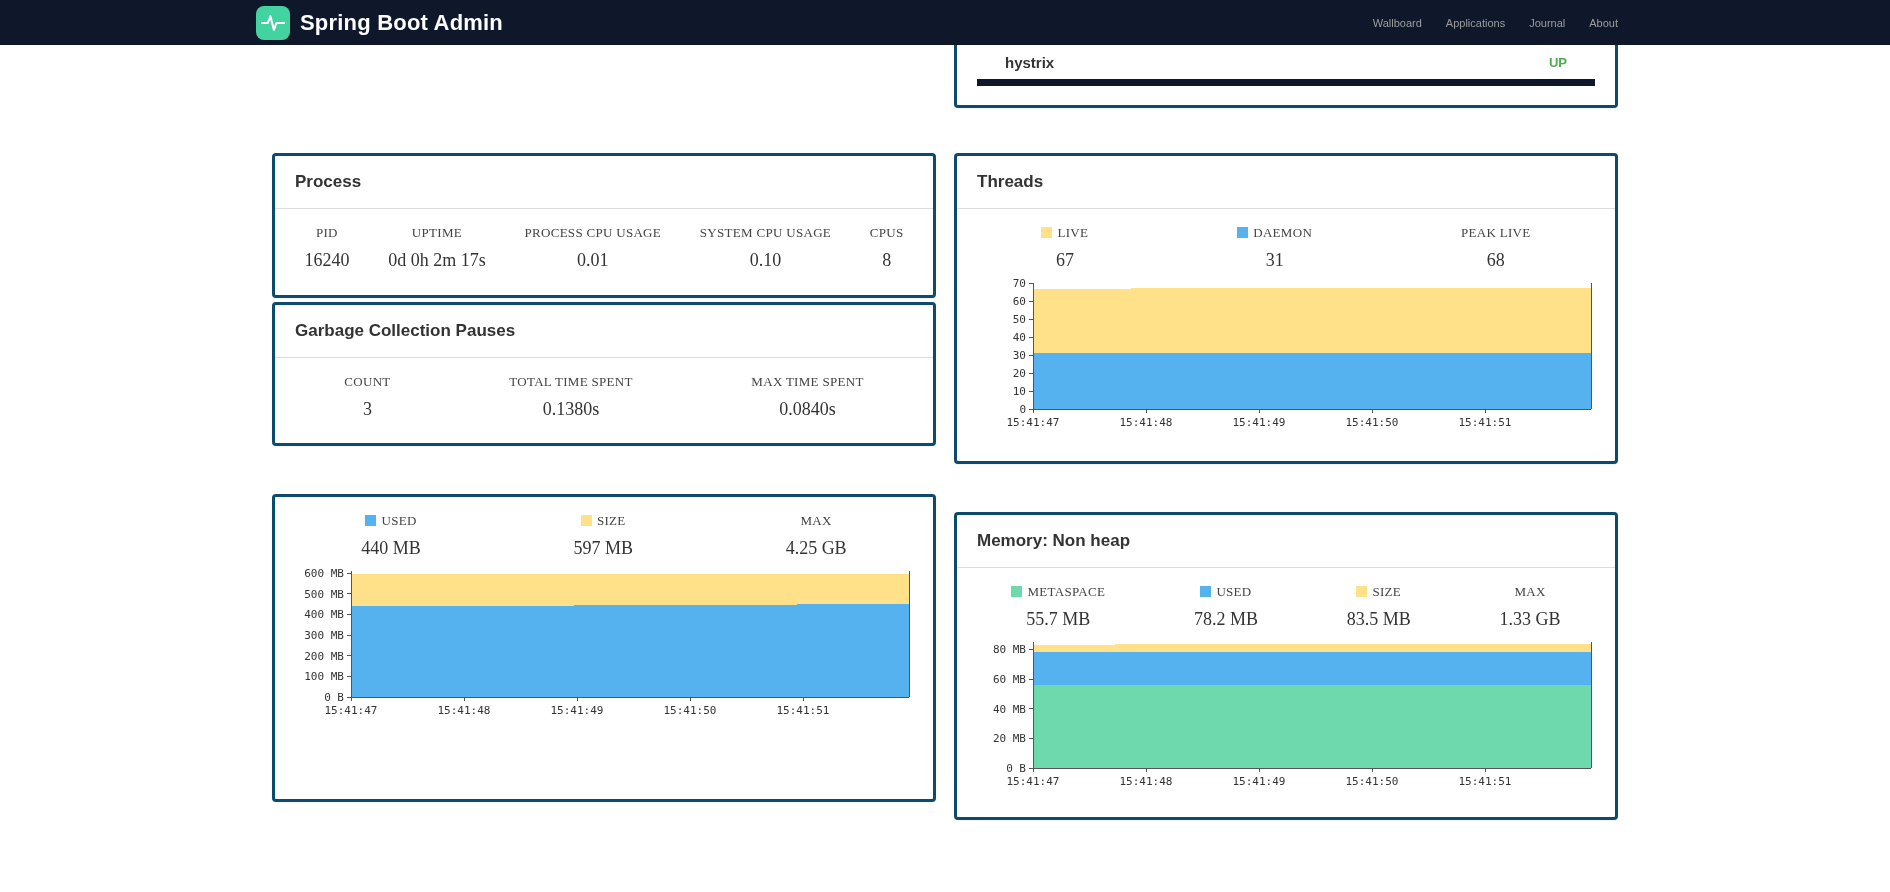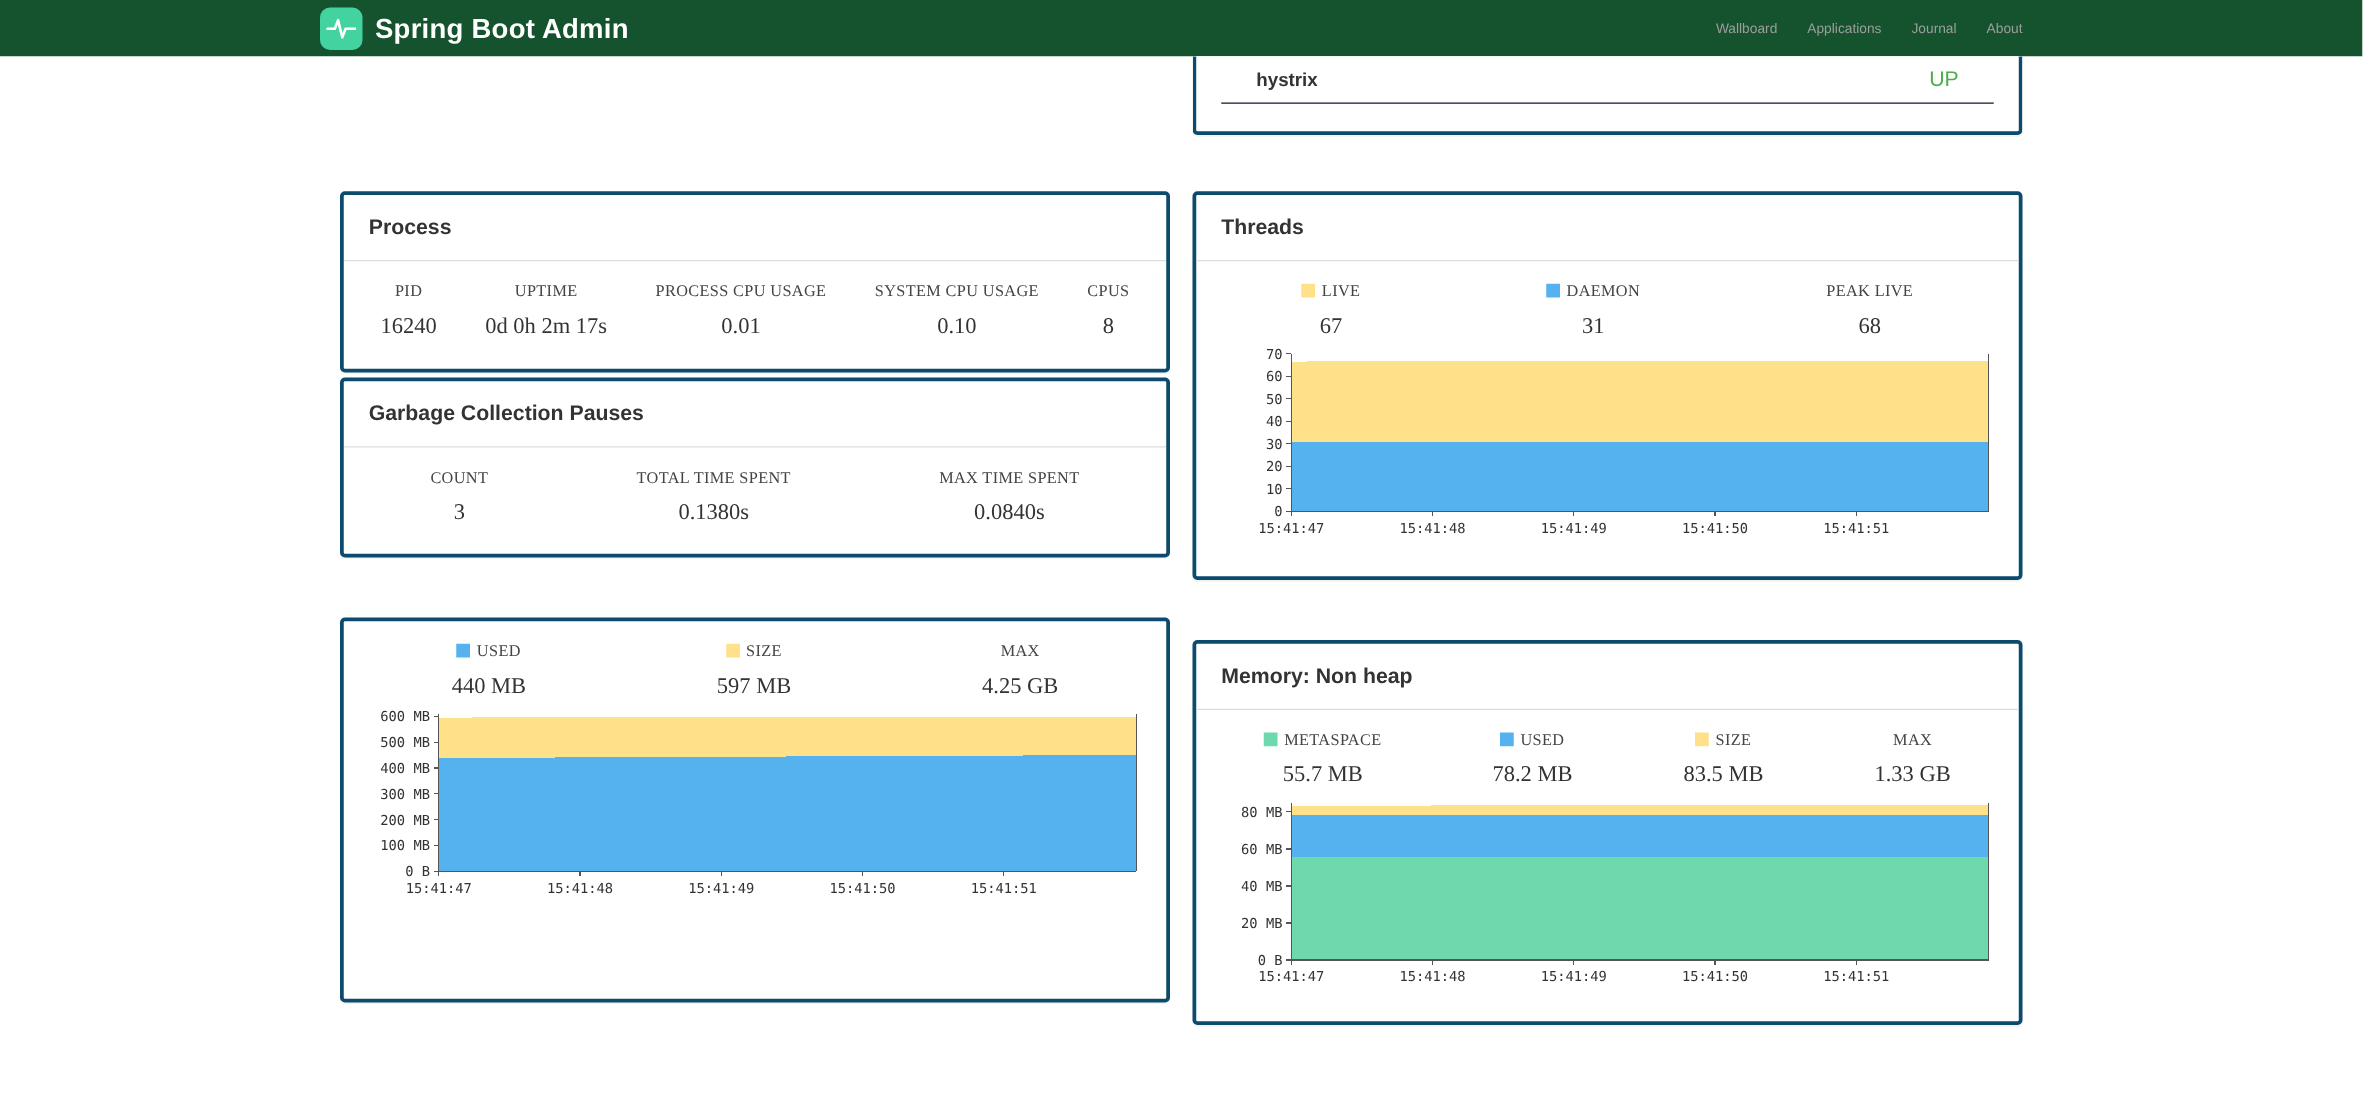--- a/index.html
+++ b/index.html
@@ -6,21 +6,21 @@
   html,body { width: 1890px; height: 892px; }
   body {
     background: #fff;
     font-family: "Liberation Sans", sans-serif;
     color: #333;
     overflow: hidden;
   }
   
   .navbar {
     height: 45px;
-    background: #14532d;
+    background: #0f172a;
     display: flex;
     align-items: center;
     padding: 0 272px 0 256px;
   }
   .brand { display: flex; align-items: center; gap: 10px; text-decoration: none; cursor: pointer; }
   .logo {
     width: 34px; height: 34px;
     border-radius: 8px;
     display: flex; align-items: center; justify-content: center;
     background: #42d3a0;
@@ -49,28 +49,28 @@
     color: #333;
   }
   .panel-cut {            
     border-top: none;
     border-radius: 0 0 4px 4px;
     height: 63px;
   }
   .app-row {
     margin: 0 20px;
     padding: 9px 28px 8px;
-    border-bottom: 1px solid #0f172a;
+    border-bottom: 7px solid #0f172a;
     display: flex;
     justify-content: space-between;
     align-items: center;
     cursor: pointer;
   }
   .app-name { font-size: 15px; font-weight: bold; color: #333; }
-  .app-status { font-size: 17px; font-weight: normal; }
+  .app-status { font-size: 13px; font-weight: bold; }
 
   .h-process { height: 145px; margin-top: 108px; }
   .h-gc      { height: 144px; margin-top: 4px; }
   .h-heap    { height: 308px; margin-top: 48px; }
   .h-threads { height: 311px; margin-top: 45px; }
   .h-nonheap { height: 308px; margin-top: 48px; }
 
   
   .metric-row {
     display: flex;

